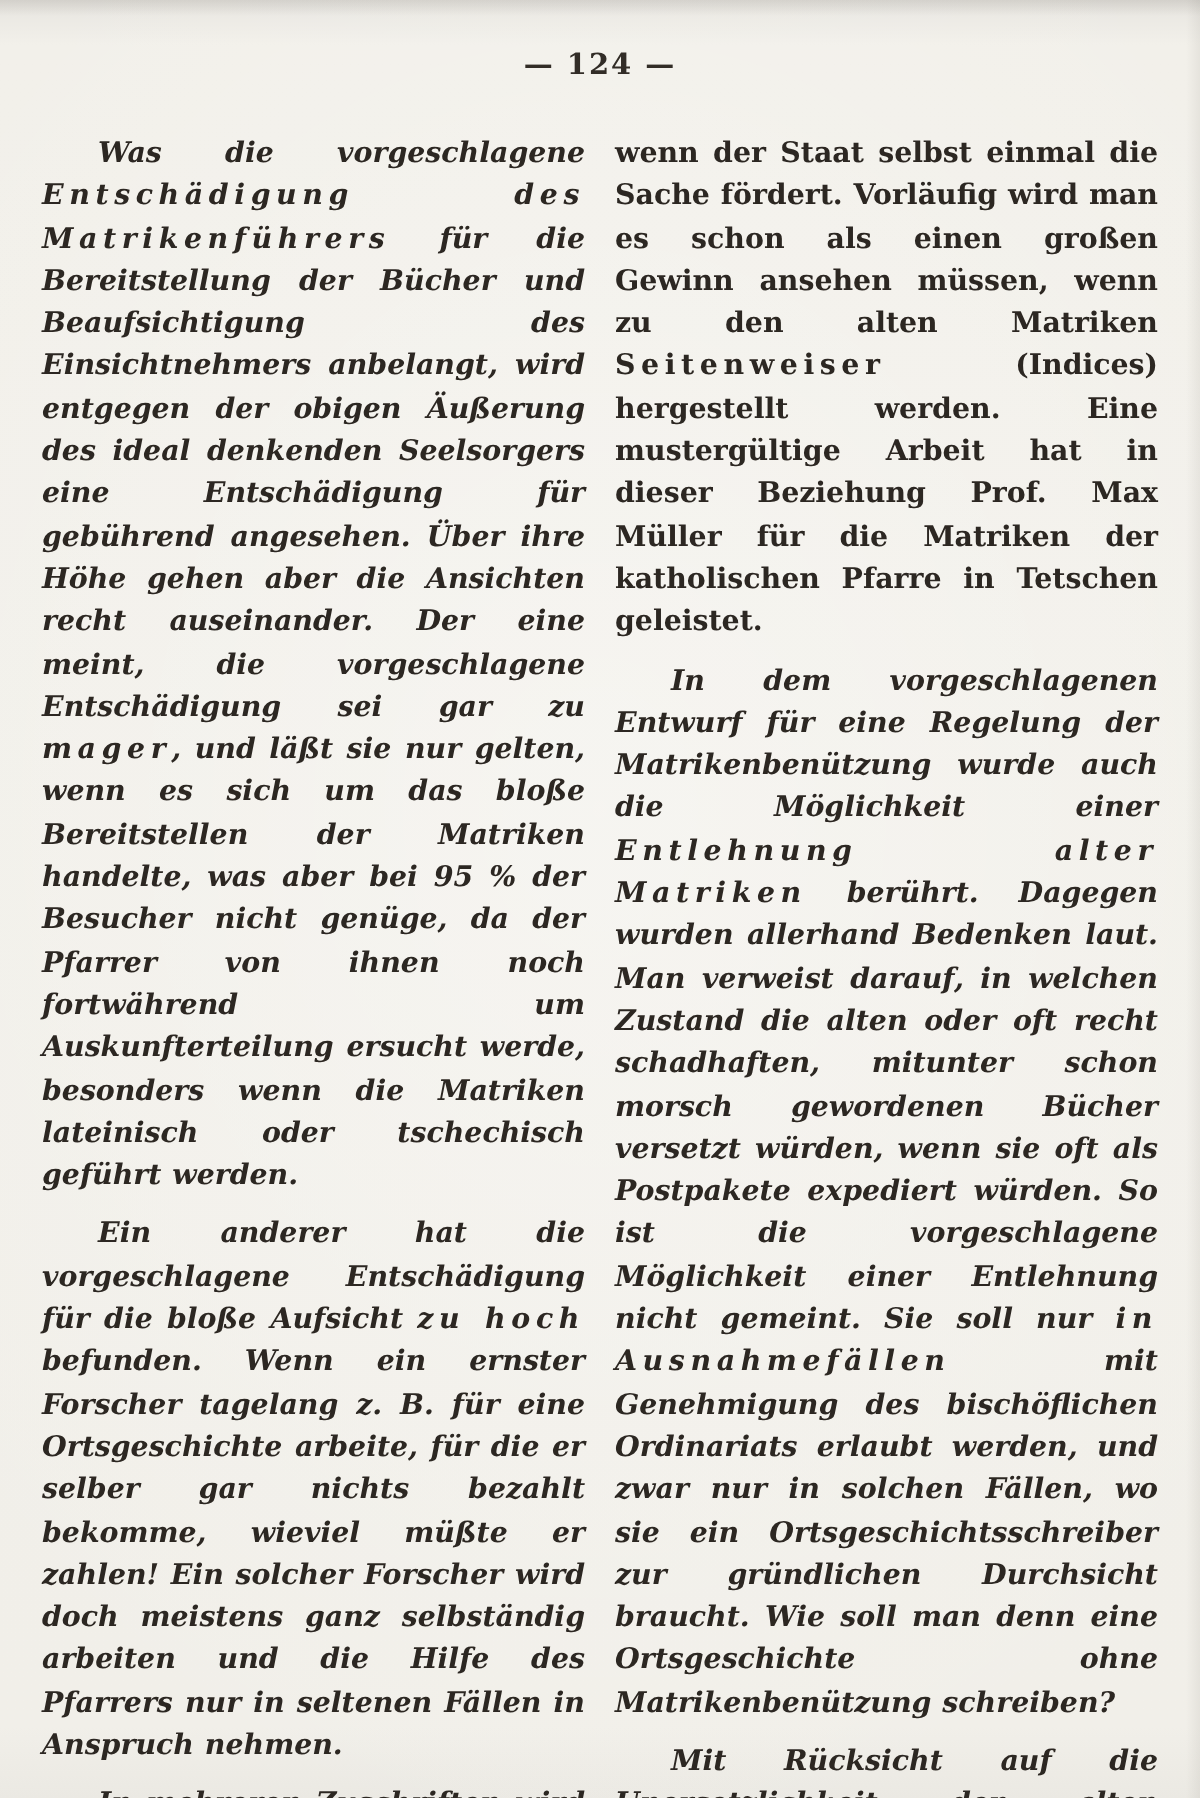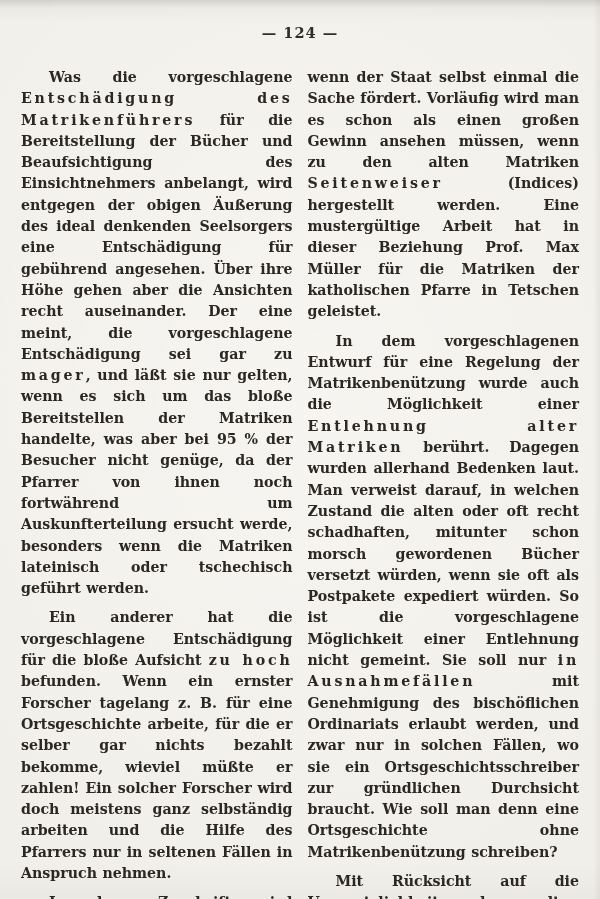--- a/index.html
+++ b/index.html
@@ -43,20 +43,21 @@
     word-spacing: 0.5px;
   }
   .para {
     margin: 0;
   }
   .para + .para {
     margin-top: 8px;
   }
   .para.indent {
     text-indent: 28px;
+    font-style: italic;
   }
   .para.no-indent {
     text-indent: 0;
   }
   .sp {
     letter-spacing: 2.8px;
   }
   
   .edge-shade-top {
     position: absolute;

